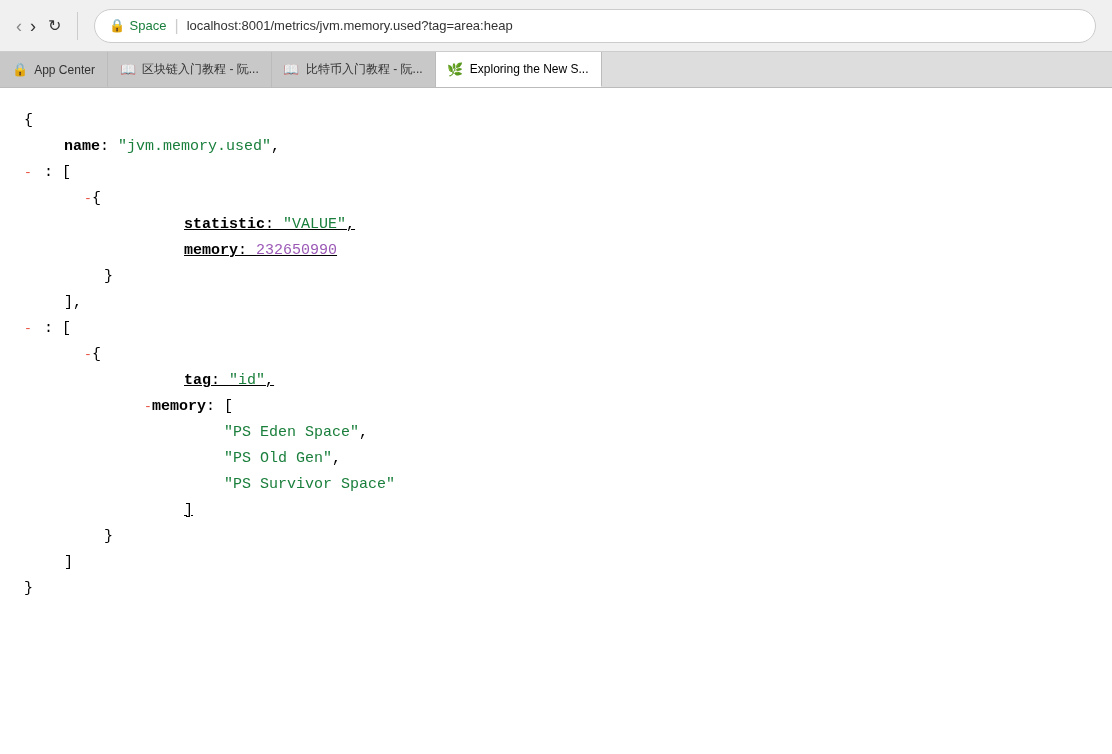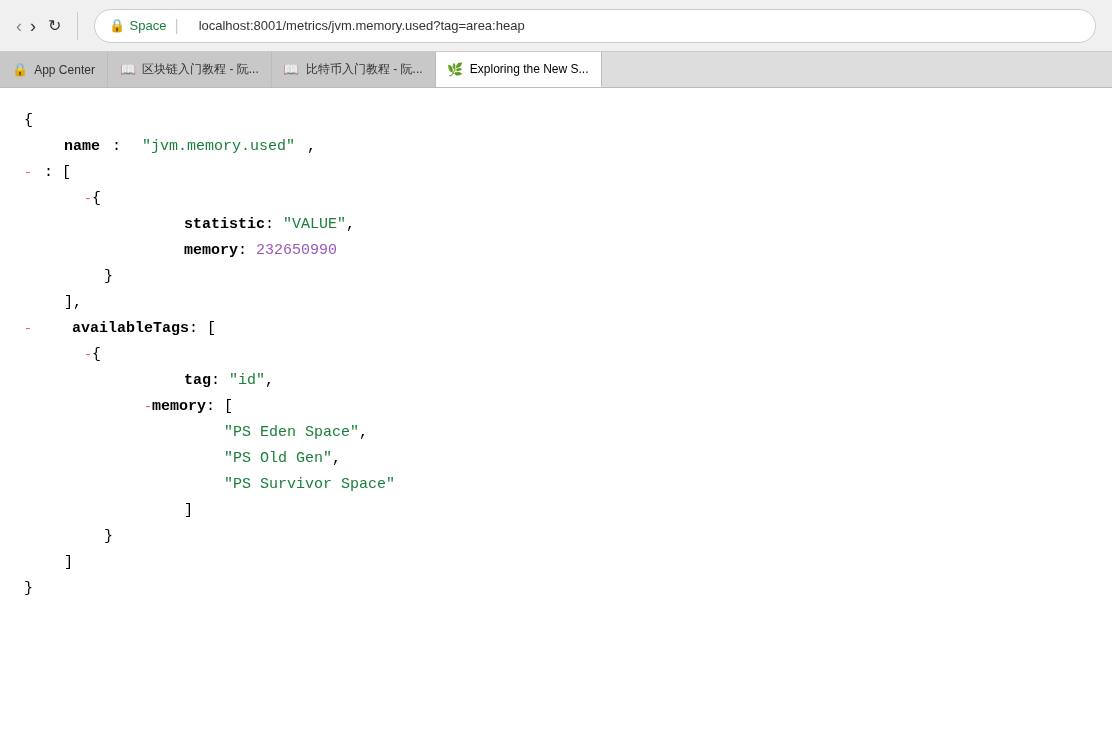--- a/index.html
+++ b/index.html
@@ -80,21 +80,20 @@
 
     .address-separator {
       color: #ccc;
       font-size: 16px;
     }
 
     .url-text {
       font-size: 13px;
       color: #333;
       font-family: -apple-system, BlinkMacSystemFont, sans-serif;
-      margin-left: 12px;
     }
 
     
     .tab-bar {
       display: flex;
       align-items: center;
       height: 36px;
       background: #ddd;
       border-bottom: 1px solid #bbb;
       padding: 0 0;
@@ -160,23 +159,23 @@
     }
 
     .json-collapse-icon {
       color: #e74c3c;
       font-size: 13px;
       margin-right: 4px;
       cursor: pointer;
       user-select: none;
     }
 
-    .indent-1 { padding-left: 40px; gap: 12px; }
+    .indent-1 { padding-left: 40px; }
     .indent-2 { padding-left: 80px; }
-    .indent-4 { padding-left: 160px; }
+    .indent-4 { padding-left: 160px; text-decoration: underline; }
     .indent-5 { padding-left: 200px; }
 
     .line-row {
       display: flex;
       align-items: baseline;
       min-height: 26px;
     }
 
     .collapse-col {
       width: 20px;
@@ -269,21 +268,20 @@
   </div>
 
   <div class="line-row indent-1">
     <span class="json-punct">],</span>
   </div>
 
   <div class="line-row">
     <span class="collapse-col">
       <span class="json-collapse-icon">-</span>
     </span>
-    <span style="padding-left:28px;" class="json-key">availableTags</span>
     <span class="json-punct">:&nbsp;[</span>
   </div>
 
   <div class="line-row">
     <span class="collapse-col" style="padding-left:60px;">
       <span class="json-collapse-icon">-</span>
     </span>
     <span style="padding-left:8px;" class="json-punct">{</span>
   </div>
 

